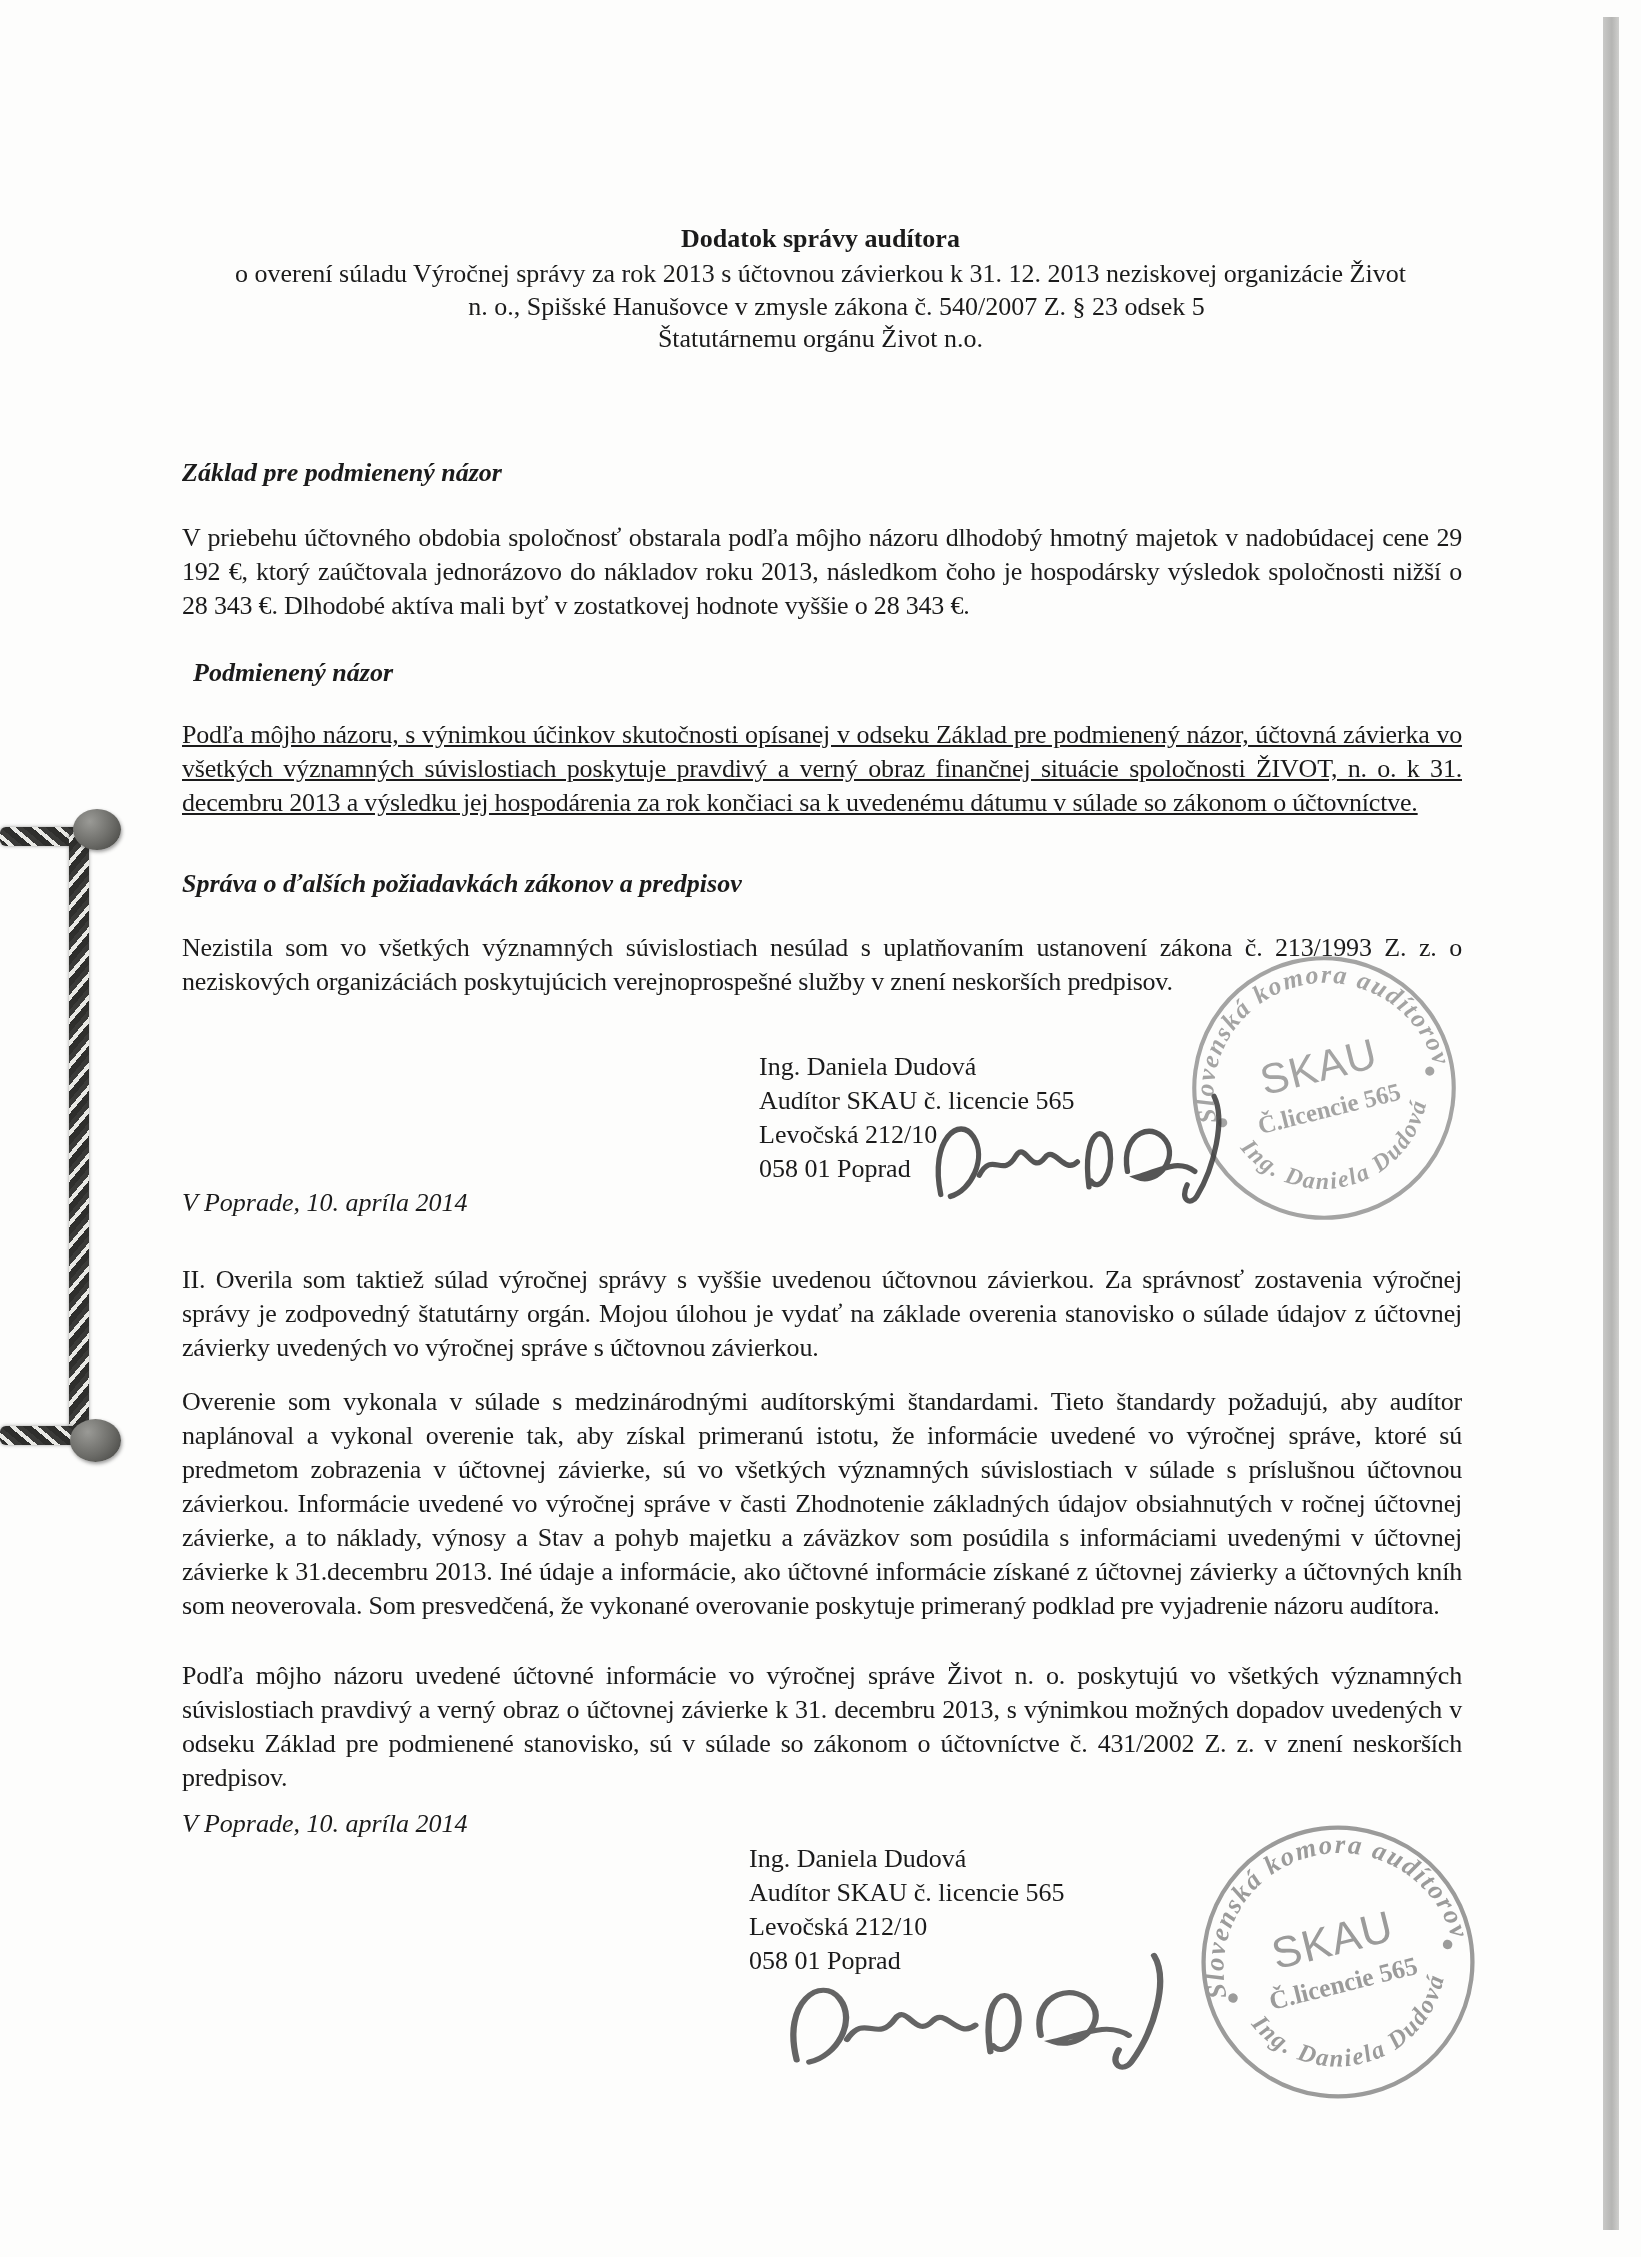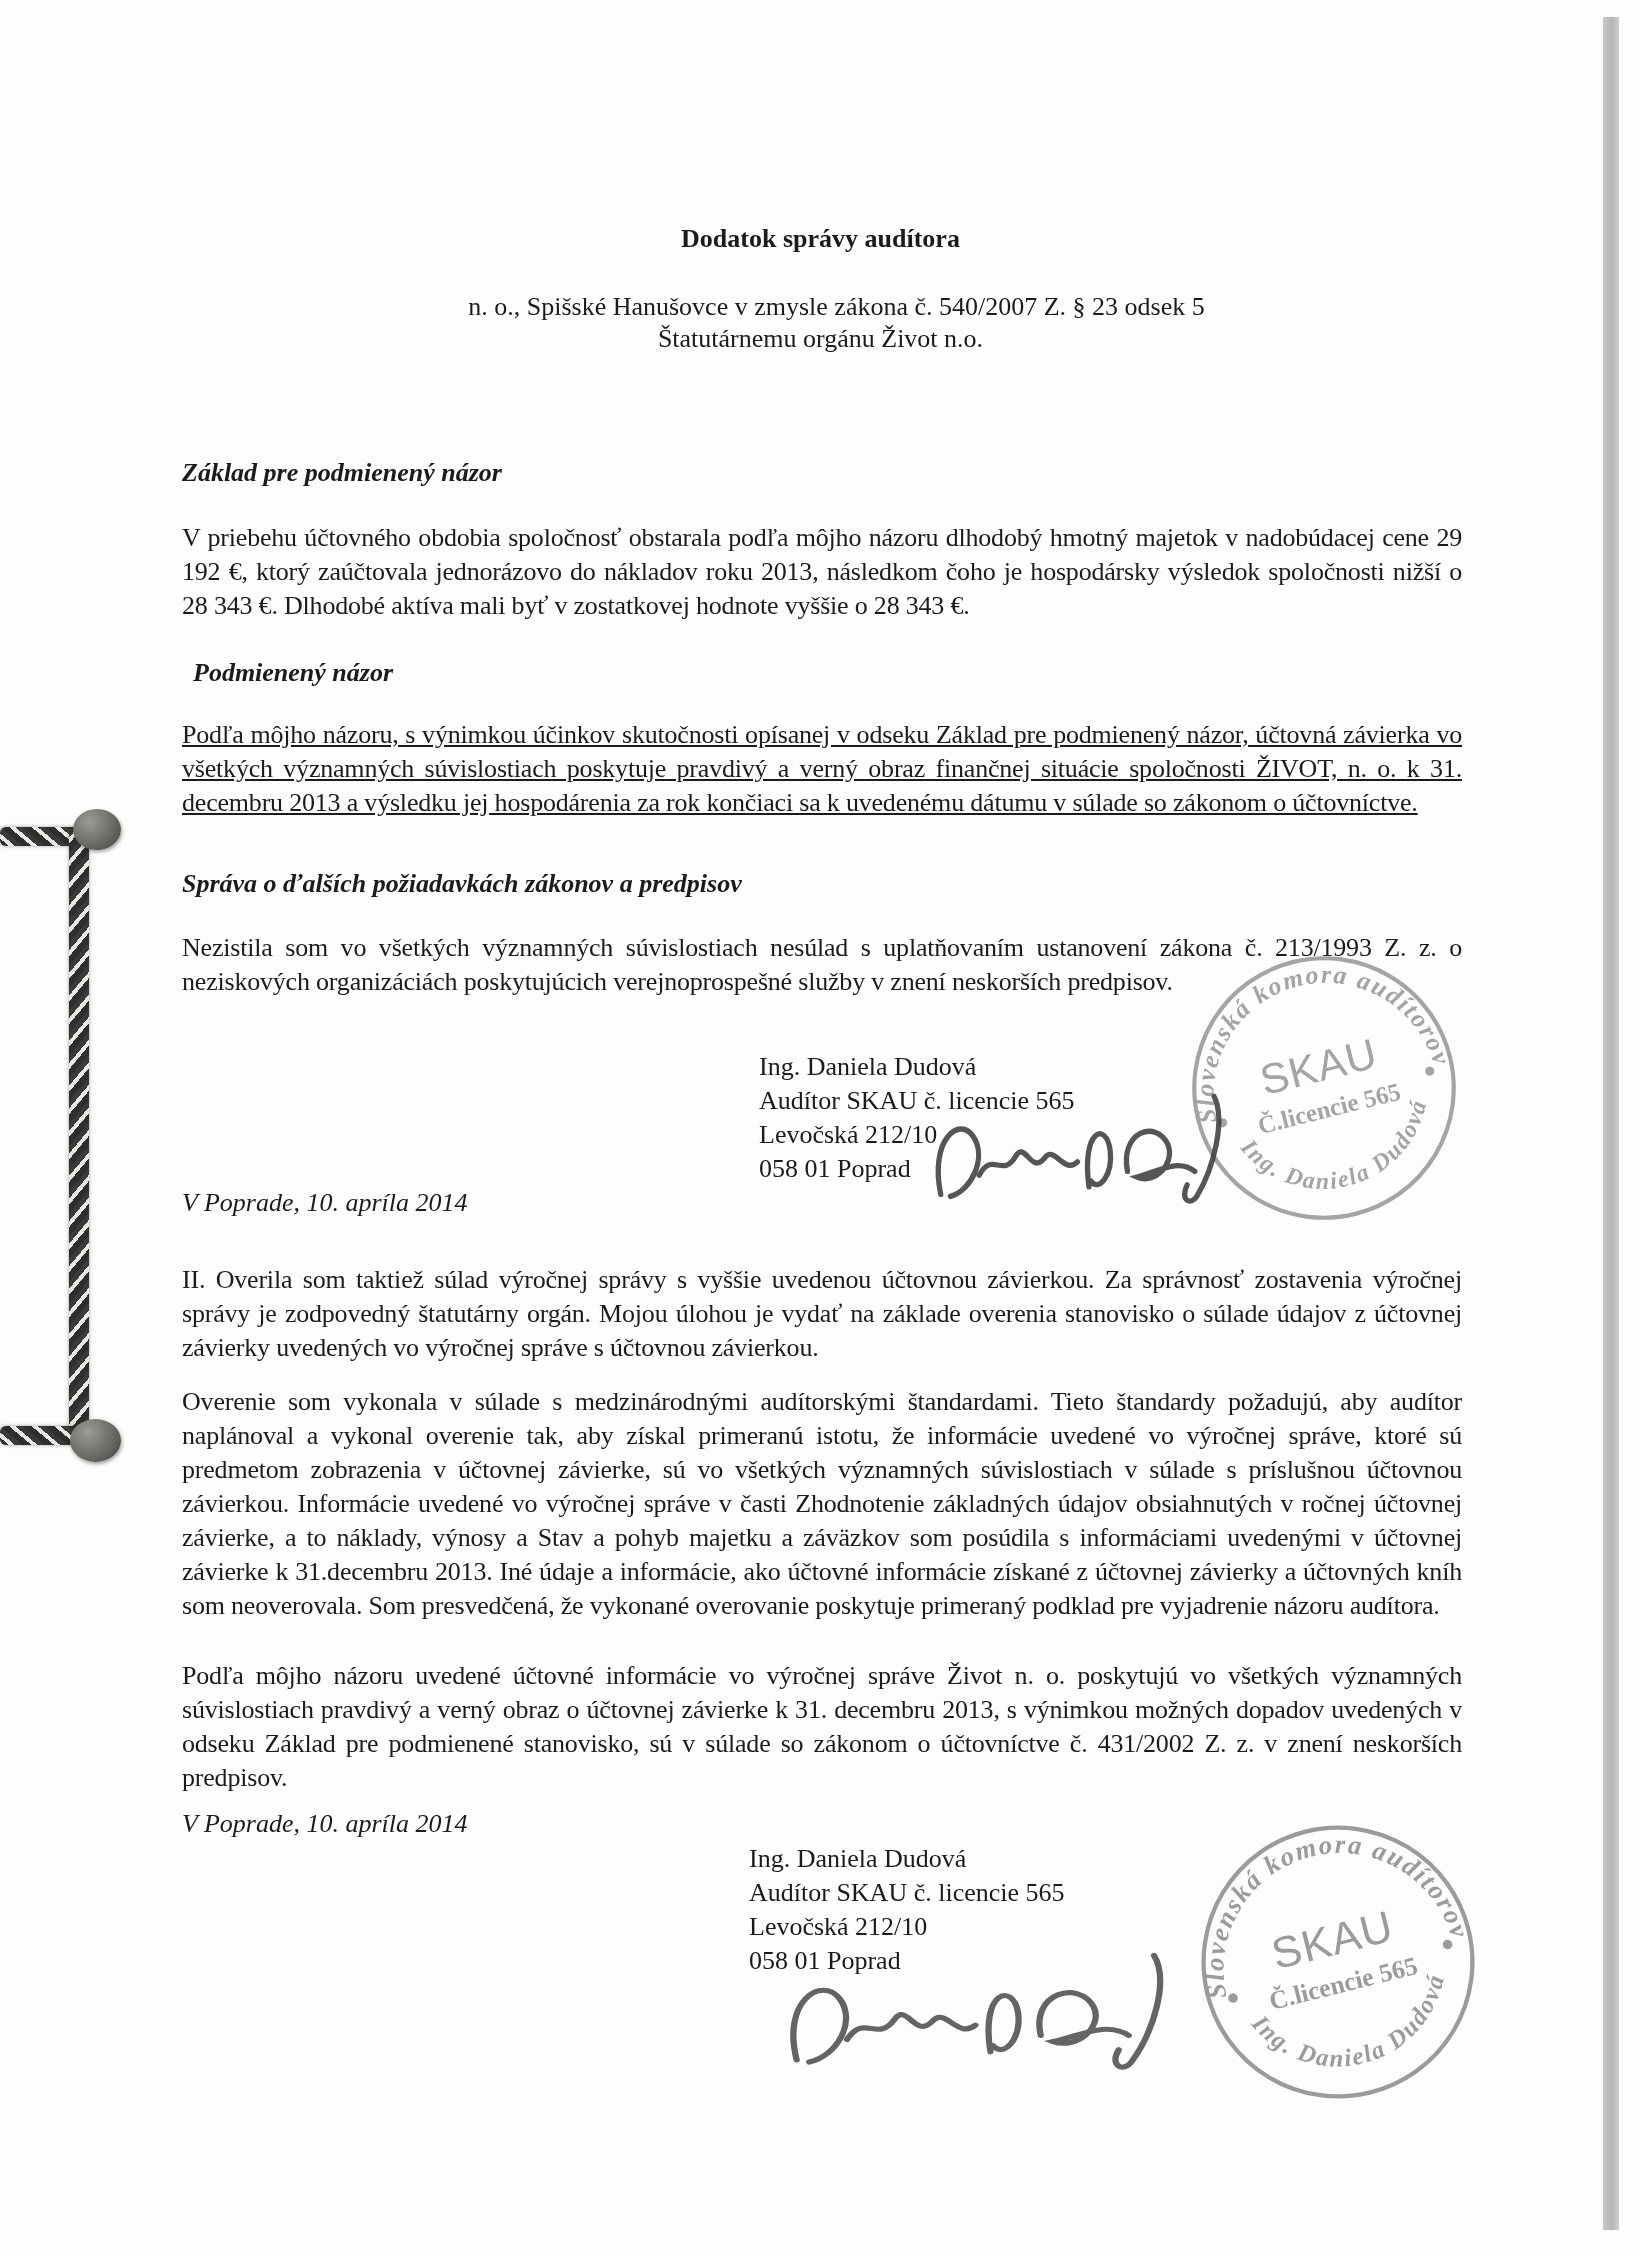--- a/index.html
+++ b/index.html
@@ -55,20 +55,21 @@
   .sig{position:absolute;}
 </style>
 </head>
 <body>
 
 <div class="page">
 
   <div class="scan-band"></div>
 
   <div class="hdr b" style="top:222px;">Dodatok správy audítora</div>
+  <div class="hdr" style="top:257px;">o overení súladu Výročnej správy za rok 2013 s účtovnou závierkou k 31. 12. 2013 neziskovej organizácie  Život</div>
   <div class="hdr" style="top:290px;margin-left:16px;">n. o., Spišské Hanušovce v zmysle zákona č. 540/2007 Z.  § 23 odsek 5</div>
   <div class="hdr" style="top:322px;">Štatutárnemu orgánu Život n.o.</div>
 
   <div class="heading" style="top:458px;">Základ pre podmienený názor</div>
   <div class="para" style="top:521px;">V priebehu účtovného obdobia spoločnosť obstarala podľa môjho názoru dlhodobý hmotný majetok v nadobúdacej cene 29 192 €, ktorý zaúčtovala jednorázovo do nákladov roku 2013, následkom čoho je hospodársky výsledok spoločnosti nižší o 28 343 €. Dlhodobé aktíva mali byť  v zostatkovej hodnote vyššie o 28 343 €.</div>
   <div class="heading" style="top:658px;left:193px;font-style:italic;">Podmienený názor</div>
   <div class="para" style="top:718px;text-decoration:underline;">Podľa môjho názoru, s výnimkou účinkov skutočnosti opísanej v odseku Základ pre podmienený názor, účtovná závierka vo všetkých významných súvislostiach poskytuje pravdivý a verný obraz finančnej situácie spoločnosti ŽIVOT, n. o. k 31. decembru 2013 a výsledku jej hospodárenia za rok končiaci sa k uvedenému dátumu v súlade so zákonom o účtovníctve.</div>
   <div class="heading" style="top:869px;">Správa o ďalších požiadavkách zákonov a predpisov</div>
   <div class="para" style="top:931px;">Nezistila som vo všetkých významných súvislostiach nesúlad s uplatňovaním ustanovení  zákona č. 213/1993 Z. z. o neziskových organizáciách poskytujúcich verejnoprospešné služby v znení neskorších predpisov.</div>
 

